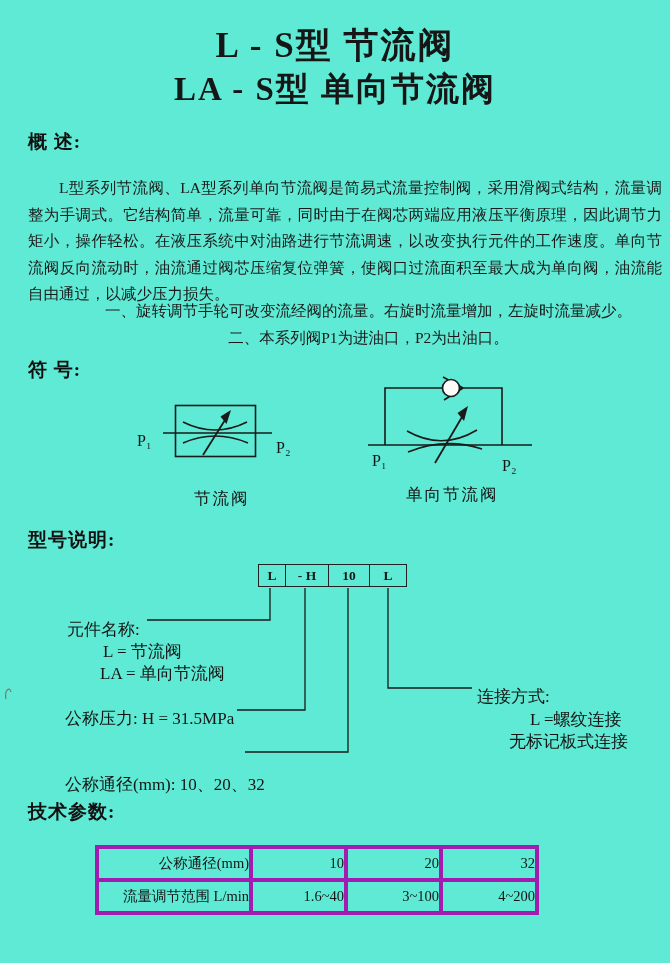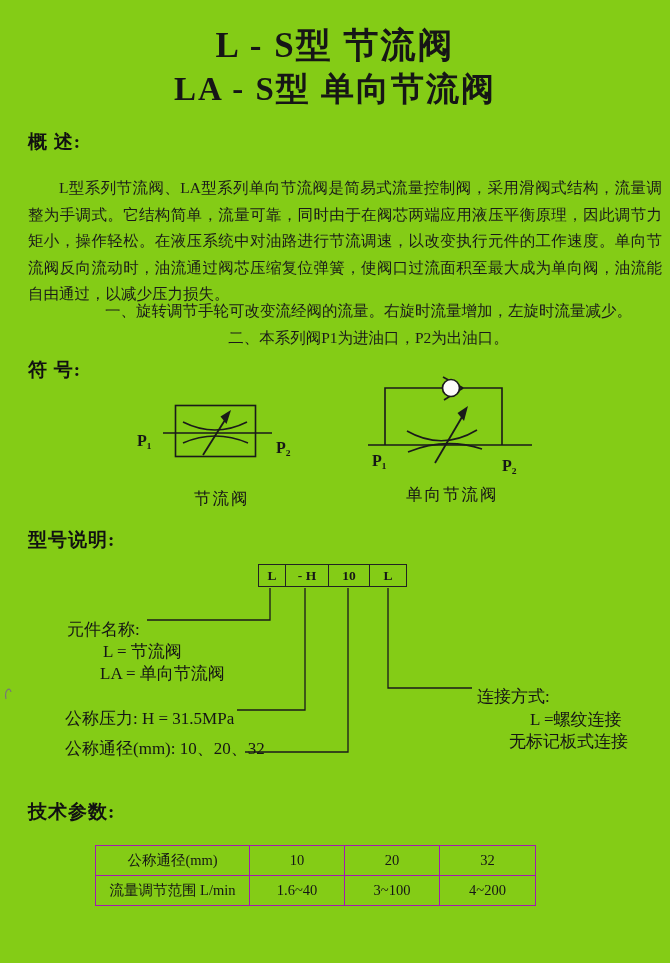--- a/index.html
+++ b/index.html
@@ -1,21 +1,21 @@
 <!DOCTYPE html>
 <html><head>
 <meta charset="utf-8">
 <style>
   html,body{margin:0;padding:0;}
   body{background:#e8e8e8;}
   .page{
     position:relative;
     width:670px;height:963px;
     margin:0 auto;
-    background:#84cc16;
+    background:#5eead4;
     color:#161616;
     font-family:"Liberation Serif","DejaVu Serif",serif;
     overflow:hidden;
   }
   .abs{position:absolute;white-space:nowrap;}
   .title{
     position:absolute;left:0;width:670px;text-align:center;
     font-weight:700;margin:0;letter-spacing:2px;
     font-family:"Liberation Serif","DejaVu Serif",serif;
   }
@@ -27,41 +27,41 @@
     color:#111;
   }
   .body-text{
     position:absolute;left:20px;width:634px;margin:8px;
     font-size:15.5px;line-height:26.5px;font-weight:500;
     text-align:justify;color:#1a1a1a;
   }
   .para{top:167px;text-indent:2em;}
   .note{white-space:nowrap;text-indent:2em;width:650px;text-align:center;}
   .sym-caption{font-size:16.5px;letter-spacing:2px;font-weight:500;}
-  .port{font-size:16px;font-weight:700;}
+  .port{font-size:16px;font-weight:400;}
   .code-box{
     position:absolute;left:258px;top:564px;display:flex;
     border:1.5px solid #222;background:transparent;
   }
   .code-cell{
     box-sizing:border-box;height:21px;
     border-right:1px solid #222;
     display:flex;align-items:center;justify-content:center;
     font-size:13.5px;font-weight:600;
   }
   .code-cell:last-child{border-right:none;}
   .m-label{font-size:17px;font-weight:500;color:#151515;margin-top:7px;}
   svg{position:absolute;overflow:visible;}
   .params-table{
     position:absolute;left:95px;top:845px;
     border-collapse:collapse;table-layout:fixed;width:440px;
     font-size:14.5px;font-weight:500;color:#151515;
   }
   .params-table td{
-    border:1px solid #a21caf;height:29px;text-align:center;padding:0;
+    border:4px solid #a21caf;height:29px;text-align:right;padding:0;
   }
   .params-table{border:1.5px solid #1a1a1a;}
 </style>
 </head>
 <body>
 
 <div class="page">
 
   <h1 class="title t1">L - S型 节流阀</h1>
   <h1 class="title t2">LA - S型 单向节流阀</h1>
@@ -114,21 +114,21 @@
     <polyline points="305,33 305,155 237,155" fill="none" stroke="#1a1a1a" stroke-width="1.3"></polyline>
     <polyline points="348,33 348,197 245,197" fill="none" stroke="#1a1a1a" stroke-width="1.3"></polyline>
     <polyline points="388,33 388,133 472,133" fill="none" stroke="#1a1a1a" stroke-width="1.3"></polyline>
     <path d="M6,144 C4,135 10,131 11,137" fill="none" stroke="#777" stroke-width="1.2"></path>
   </svg>
 
   <span class="abs m-label" style="left:67px;top:611px">元件名称:</span>
   <span class="abs m-label" style="left:103px;top:633px">L = 节流阀</span>
   <span class="abs m-label" style="left:100px;top:655px">LA = 单向节流阀</span>
   <span class="abs m-label" style="left:65px;top:700px">公称压力:  H = 31.5MPa</span>
-  <span class="abs m-label" style="left:65px;top:730px">公称通径(mm): 10、20、32</span>
+  <span class="abs m-label" style="left:65px;top:766px">公称通径(mm): 10、20、32</span>
   <span class="abs m-label" style="left:477px;top:678px">连接方式:</span>
   <span class="abs m-label" style="left:530px;top:701px">L =螺纹连接</span>
   <span class="abs m-label" style="left:509px;top:723px">无标记板式连接</span>
 
   <div class="sec-head" style="top:799px">技术参数:</div>
 
   <table class="params-table">
     <colgroup>
       <col style="width:154px">
         <col style="width:95px">

